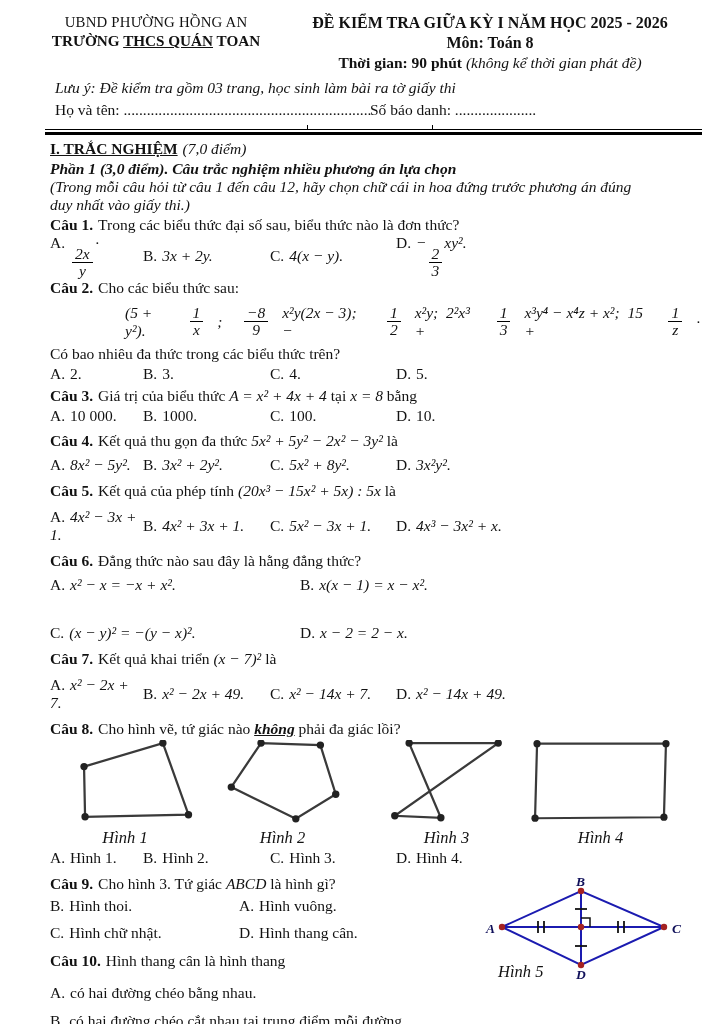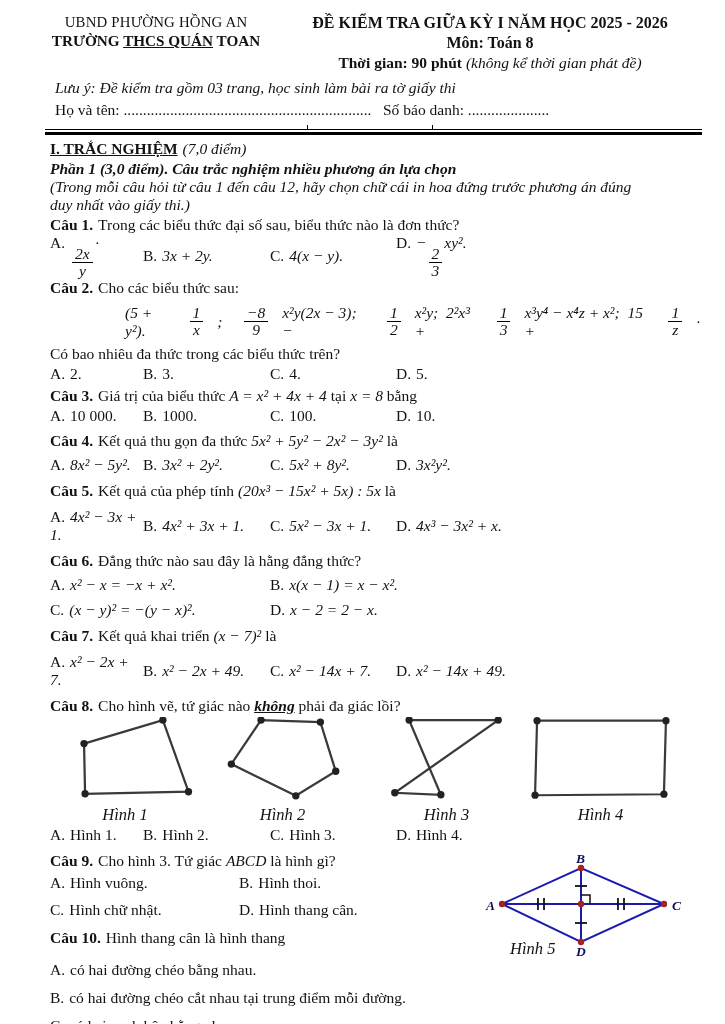--- a/index.html
+++ b/index.html
@@ -19,53 +19,53 @@
   .hdr{display:flex;}
   .org{width:212px;text-align:center;}
   .org1{font-size:14.8px;letter-spacing:.2px;}
   .org2{font-weight:bold;font-size:15.2px;margin-top:1px;}
   .tblock{flex:1;text-align:center;margin-left:18px;}
   .title{font-weight:bold;font-size:16px;}
   .subject{font-weight:bold;font-size:16px;margin-top:1px;}
   .time{margin-top:2px;font-size:15.5px;}
   .note{font-style:italic;margin-top:7px;padding-left:5px;}
   .fields{position:relative;margin-top:4px;padding-left:5px;height:20px;}
-  .sbd{position:absolute;left:333px;top:0;}
+  .sbd{position:absolute;left:320px;top:0;}
   .rule{position:relative;margin-top:8px;margin-left:-5px;margin-right:-2px;height:2px;
         border-top:1.4px solid #000;border-bottom:3px solid #000;}
   .rule .tick{position:absolute;top:-5px;width:1.4px;height:5px;background:#000;}
   
   .h1{margin-top:5px;}
   .h1 .hu{font-weight:bold;text-decoration:underline;}
   .h1 .hi{font-style:italic;margin-left:5px;}
   .part{font-weight:bold;font-style:italic;margin-top:2px;}
   .intro{font-style:italic;}
   
   .q{margin:0;padding:0;}
   .q .lbl{font-weight:bold;margin-right:5px;}
   .opts4{display:grid;grid-template-columns:93px 127px 126px 1fr;align-items:center;}
-  .opts2a{display:grid;grid-template-columns:220px 1fr;row-gap:7px;}
+  .opts2a{display:grid;grid-template-columns:220px 1fr;row-gap:7px;gap:30px;}
   .opts2b{display:grid;grid-template-columns:189px 1fr;row-gap:9px;}
   .opt .k{margin-right:5px;}
   .frac{display:inline-flex;flex-direction:column;align-items:center;vertical-align:-0.72em;
         line-height:1.02;font-style:italic;margin:0 2px;}
   .frac .fn{border-bottom:1.3px solid #000;padding:0 3px;}
   .frac .fd{padding:0 3px;}
   .tallrow{min-height:42px;}
   .expr{margin:4px 0 2px 75px;min-height:42px;display:flex;align-items:center;font-size:15.5px;gap:12px;}
   .gap6{margin-top:6px;} .gap8{margin-top:8px;} .gap4{margin-top:4px;} .gap2{margin-top:2px;}
   
   .figrow{display:flex;margin-top:2px;}
   .figblk{text-align:center;}
   .figblk svg{display:block;}
   .figcap{font-style:italic;font-size:16.5px;margin-top:2px;}
   
   .zone{position:relative;margin-top:8px;}
   .fig5{position:absolute;left:428px;top:0;width:226px;height:120px;}
-  .fig5cap{position:absolute;left:32px;top:87px;font-style:italic;font-size:16.5px;}
+  .fig5cap{position:absolute;left:20px;top:87px;font-style:italic;font-size:16.5px;}
   .q10opt{margin-top:9px;line-height:1.82;}
   .q10opt div .k{margin-right:5px;}
 </style>
 </head>
 <body>
 
 <div class="page">
 
   <div class="hdr">
     <div class="org">
@@ -236,22 +236,22 @@
         <text x="8" y="58" font-size="13.5" font-weight="bold" font-style="italic" fill="#10105a">A</text>
         <text x="98" y="11" font-size="13.5" font-weight="bold" font-style="italic" fill="#10105a">B</text>
         <text x="194" y="58" font-size="13.5" font-weight="bold" font-style="italic" fill="#10105a">C</text>
         <text x="98" y="104" font-size="13.5" font-weight="bold" font-style="italic" fill="#10105a">D</text>
       </svg>
       <div class="fig5cap">Hình 5</div>
     </div>
 
     <p class="q pre"><span class="lbl">Câu 9.</span><span>Cho hình 3. Tứ giác </span><span class="m">ABCD</span><span> là hình gì?</span></p>
     <div class="opts2b gap4">
+      <span class="opt"><span class="k">B.</span><span>Hình thoi.</span></span>
       <span class="opt"><span class="k">A.</span><span>Hình vuông.</span></span>
-      <span class="opt"><span class="k">B.</span><span>Hình thoi.</span></span>
       <span class="opt"><span class="k">C.</span><span>Hình chữ nhật.</span></span>
       <span class="opt"><span class="k">D.</span><span>Hình thang cân.</span></span>
     </div>
 
     <p class="q" style="margin-top:10px;"><span class="lbl">Câu 10.</span><span>Hình thang cân là hình thang</span></p>
     <div class="q10opt">
       <div class="opt"><span class="k">A.</span><span>có hai đường chéo bằng nhau.</span></div>
       <div class="opt"><span class="k">B.</span><span>có hai đường chéo cắt nhau tại trung điểm mỗi đường.</span></div>
       <div class="opt"><span class="k">C.</span><span>có hai cạnh bên bằng nhau.</span></div>
 

